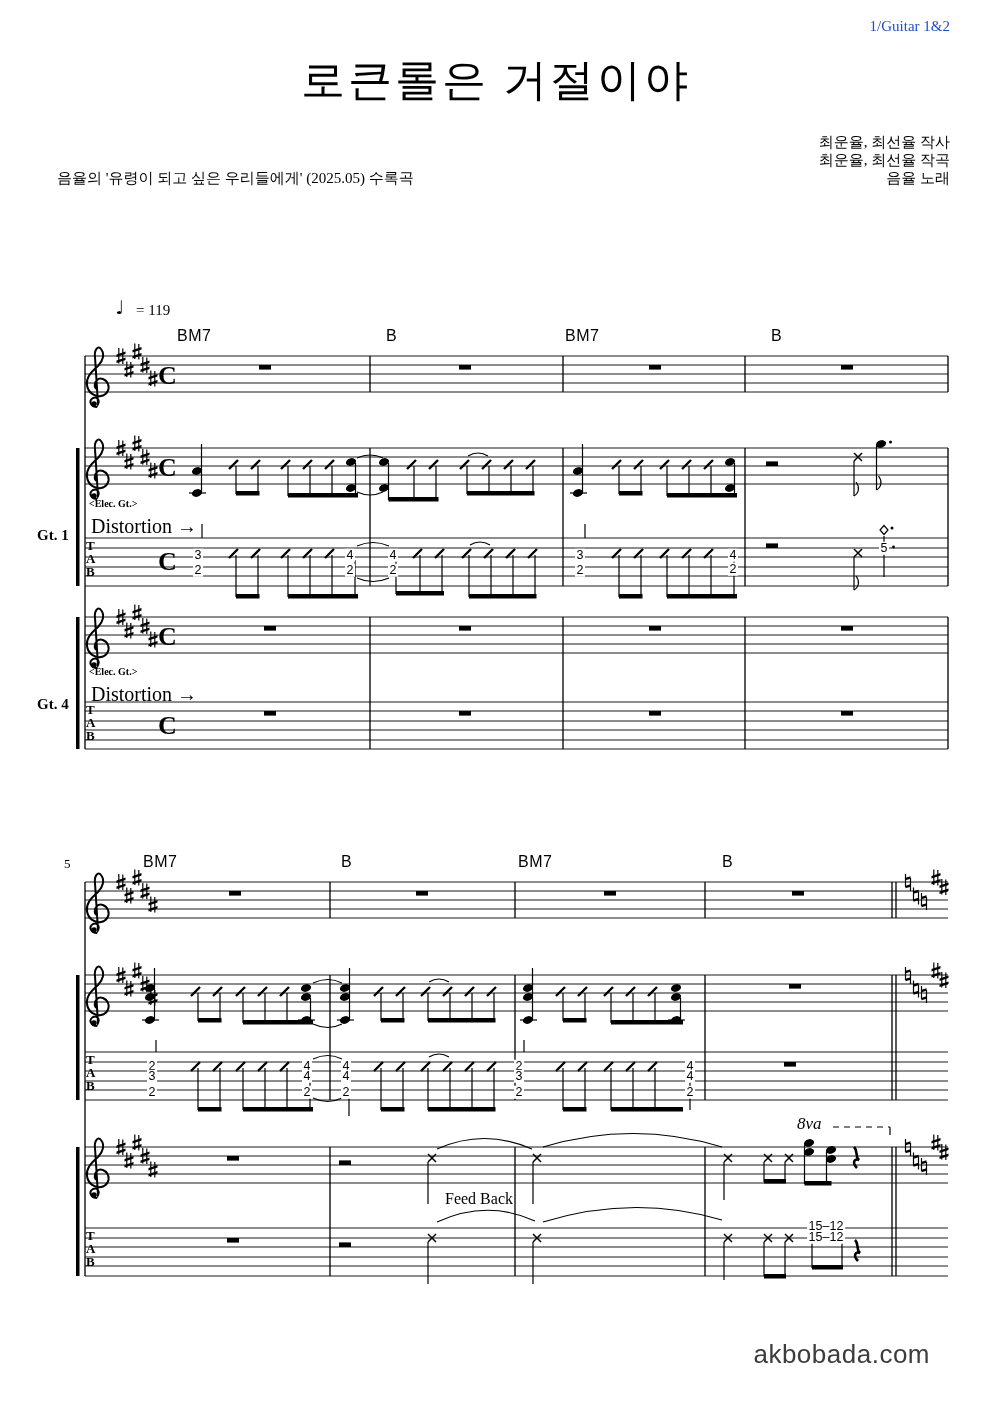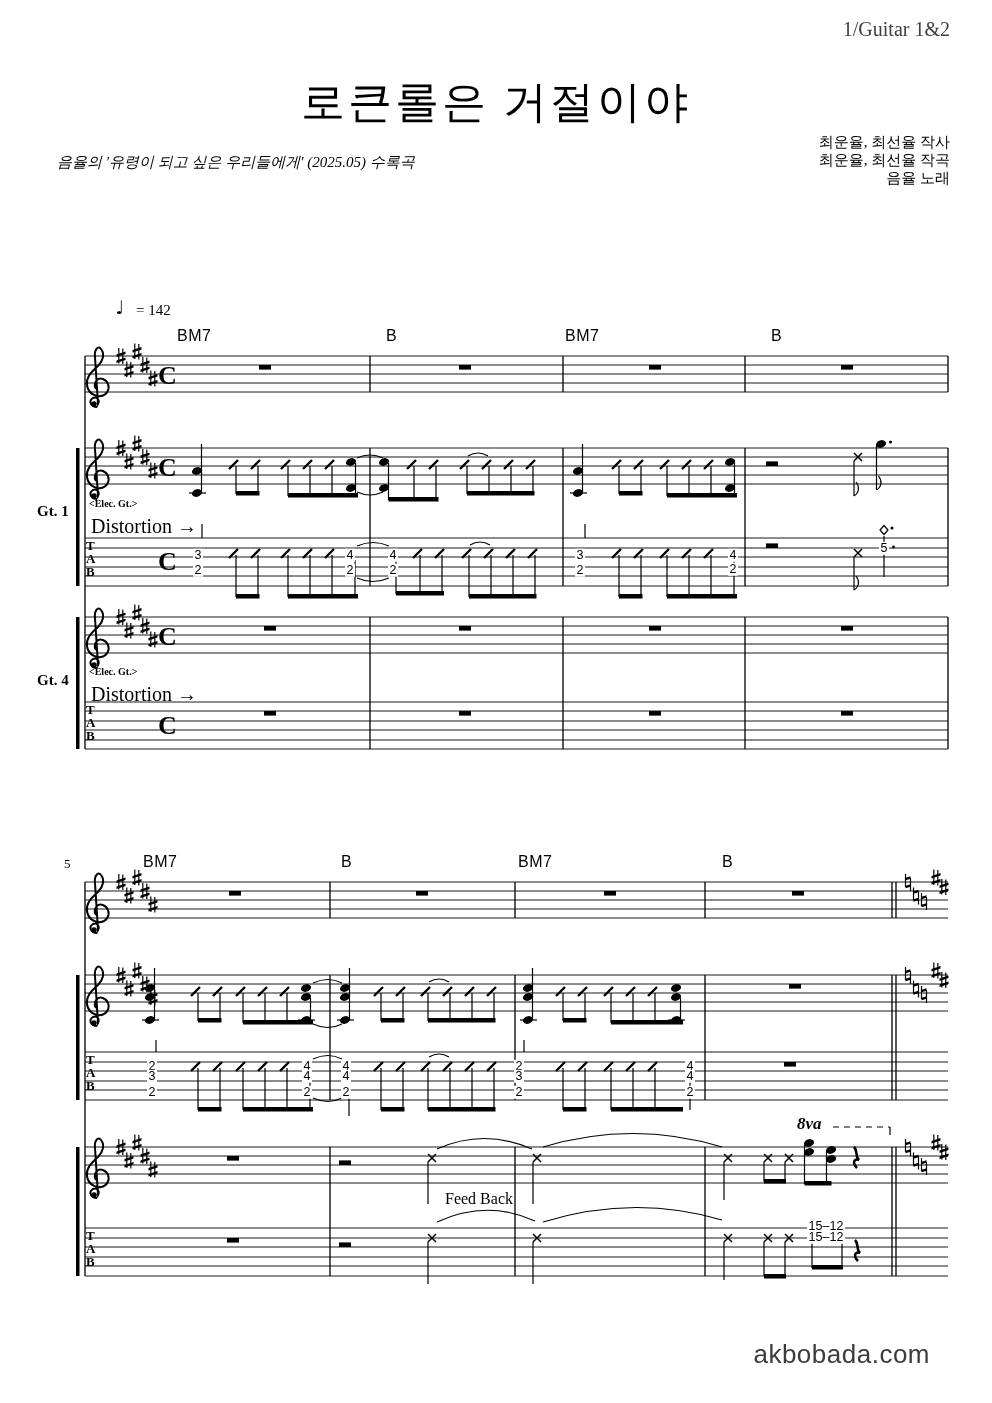--- a/index.html
+++ b/index.html
@@ -1,35 +1,35 @@
 <!DOCTYPE html>
 <html><head>
 <meta charset="utf-8">
 <style>
   html,body{margin:0;padding:0;background:#fff;}
   .page{position:relative;width:992px;height:1403px;background:#fff;overflow:hidden;
         font-family:"Liberation Serif",serif;color:#000;}
   .t{position:absolute;white-space:pre;line-height:1.15;}
-  .page-label{font-size:20px;color:#404040;}
-  .title{font-size:44px;letter-spacing:3px;font-weight:500;margin-top:22px;}
+  .page-label{font-size:15px;color:#1d4ed8;}
+  .title{font-size:44px;letter-spacing:3px;font-weight:500;}
   .credit{font-size:15px;text-align:right;}
   .album{font-size:15px;}
   .tempo-note{font-family:"DejaVu Sans",sans-serif;font-size:19px;}
   .tempo-val{font-size:15px;}
   .chord{font-family:"Liberation Sans",sans-serif;font-size:16px;letter-spacing:.5px;}
-  .gtlabel{font-weight:bold;font-size:15px;}
+  .gtlabel{font-weight:bold;font-size:15px;margin-top:24px;}
   .elec{font-weight:bold;font-size:10px;}
   .dist{font-size:20px;}
   .ts{font-weight:600;font-size:26px;line-height:1;}
   .tabL{font-weight:bold;font-size:13px;line-height:13px;}
   .tn{position:absolute;font-family:"Liberation Sans",sans-serif;font-size:12.5px;line-height:1;
       background:#fff;padding:0 1.5px;transform:translate(-50%,-50%);}
   .mnum{font-size:13px;}
   .fb{font-size:16px;}
-  .ottava{font-size:17px;font-weight:bold;font-style:italic;}
+  .ottava{font-size:17px;font-weight:normal;font-style:italic;}
   .watermark{font-family:"Liberation Sans",sans-serif;font-size:26px;color:#3c3c3c;letter-spacing:.5px;}
   svg.engraving{position:absolute;left:0;top:0;}
   svg .ln{stroke:#1a1a1a;stroke-width:1;}
   svg .bl{stroke:#000;stroke-width:1.3;}
   svg .st{stroke:#000;stroke-width:1.2;fill:none;}
   svg .tie{stroke:#000;stroke-width:1.1;fill:none;}
   svg .blk{fill:#000;}
   svg .sl{stroke:#000;stroke-width:2.4;}
 </style>
 </head>
@@ -377,24 +377,24 @@
     <path class="st" d="M812 1242V1268M842 1242V1268"></path>
     <rect class="blk" x="812" y="1265" width="31" height="4.5"></rect>
     <use href="#qr" x="857" y="1251"></use>
   </svg>
 
   <span class="t page-label" style="top:18px;right:42px;">1/Guitar 1&amp;2</span>
   <span class="t title" style="top:56px;left:50%;transform:translateX(-50%);">로큰롤은 거절이야</span>
   <span class="t credit" style="top:134px;right:42px;">최운율, 최선율 작사</span>
   <span class="t credit" style="top:152px;right:42px;">최운율, 최선율 작곡</span>
   <span class="t credit" style="top:170px;right:42px;">음율 노래</span>
-  <span class="t album" style="top:154px;left:57px;font-style:italic;">음율의 '유령이 되고 싶은 우리들에게' (2025.05) 수록곡</span>
+  <span class="t album" style="top:170px;left:57px;">음율의 '유령이 되고 싶은 우리들에게' (2025.05) 수록곡</span>
 
   <span class="t tempo-note" style="top:297px;left:115px;">♩</span>
-  <span class="t tempo-val" style="top:302px;left:136px;">= 142</span>
+  <span class="t tempo-val" style="top:302px;left:136px;">= 119</span>
 
   <span class="t chord" style="top:327px;left:177px;">BM7</span>
   <span class="t chord" style="top:327px;left:386px;">B</span>
   <span class="t chord" style="top:327px;left:565px;">BM7</span>
   <span class="t chord" style="top:327px;left:771px;">B</span>
 
   <span class="t gtlabel" style="top:503px;left:37px;">Gt. 1</span>
   <span class="t elec" style="top:498px;left:89px;">&lt;Elec. Gt.&gt;</span>
   <span class="t dist" style="top:515px;left:91px;">Distortion →</span>
   <span class="t gtlabel" style="top:672px;left:37px;">Gt. 4</span>

